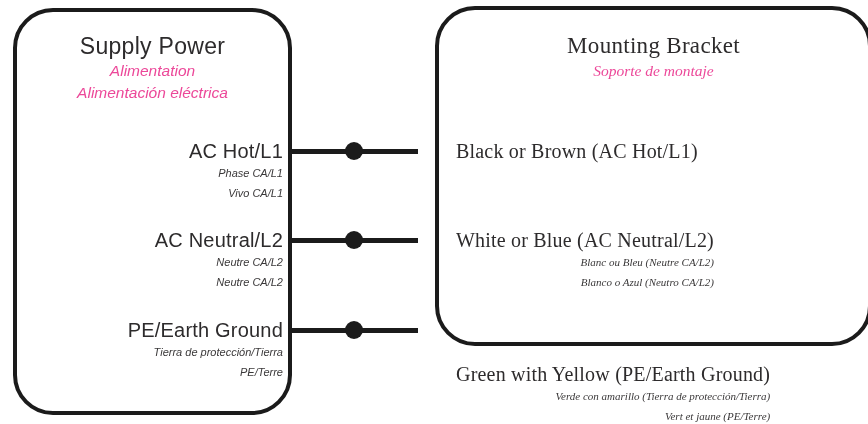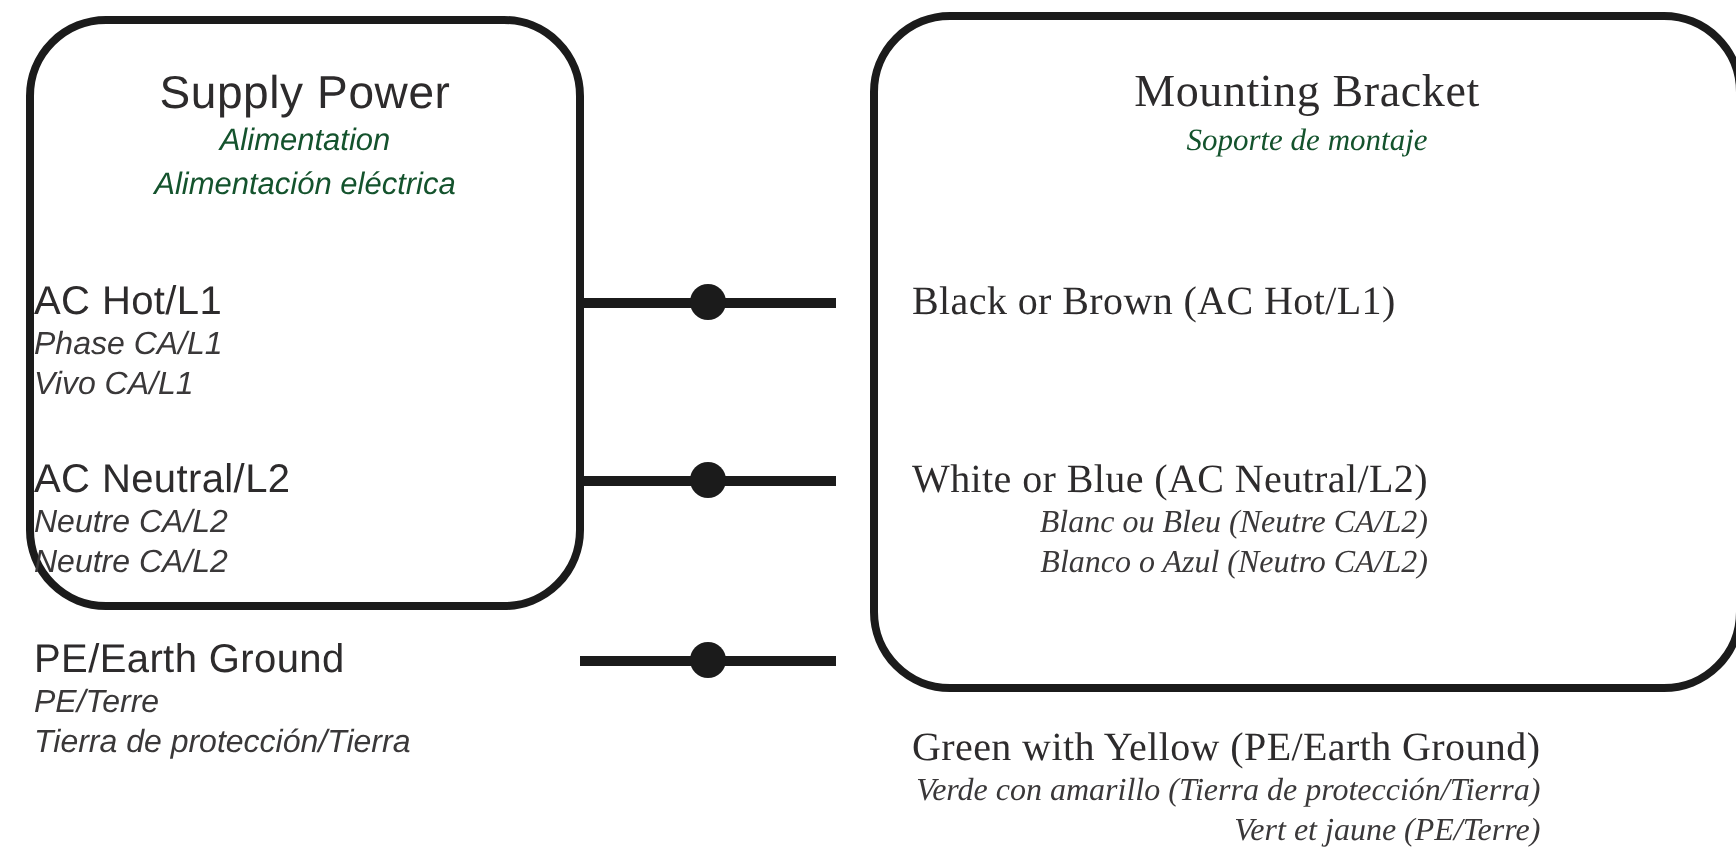--- a/index.html
+++ b/index.html
@@ -16,21 +16,21 @@
     overflow: hidden;
     color: #2d2b2c;
   }
   .box {
     position: absolute;
     border: 4px solid #1b1b1b;
     border-radius: 40px;
     background: #ffffff;
     box-sizing: border-box;
   }
-  .box-left  { left: 13px;  top: 8px; width: 279px; height: 297px; padding-left: 33px; }
+  .box-left  { left: 13px;  top: 8px; width: 279px; height: 407px; padding-left: 33px; }
   .box-right { left: 435px; top: 6px; width: 437px; height: 340px; font-family: Liberation Serif, serif; }
 
   .box-header {
     position: absolute;
     left: 0;
     width: 100%;
     text-align: center;
   }
   .box-left  .box-header { top: 20px; }
   .box-right .box-header { top: 22px; }
@@ -38,41 +38,41 @@
   .box-title {
     font-size: 23px;
     line-height: 28px;
     letter-spacing: 0.3px;
     color: #2d2b2c;
   }
   .box-subtitle {
     font-size: 15.5px;
     line-height: 22px;
     font-style: italic;
-    color: #14532d;
+    color: #ec4899;
   }
 
   .wire-row { position: absolute; }
   .row-label {
     font-size: 20px;
     line-height: 24px;
     letter-spacing: 0.2px;
     color: #2d2b2c;
     white-space: nowrap;
   }
   .row-sublabel {
-    font-size: 16px;
+    font-size: 11px;
     line-height: 20px;
     font-style: italic;
     color: #3a3839;
     white-space: nowrap;
   }
 
   
-  .box-left .wire-row { left: 0; width: 266px; }
+  .box-left .wire-row { left: 0; width: 266px; text-align: right; }
   .box-left .row-1 { top: 127px; }
   .box-left .row-2 { top: 216px; }
   .box-left .row-3 { top: 306px; }
 
   
   .box-right .wire-row { left: 17px; text-align: right; }
   .box-right .row-1 { top: 129px; }
   .box-right .row-2 { top: 218px; }
   .box-right .row-3 { top: 308px; margin-top: 44px; }
 
@@ -118,22 +118,22 @@
     </div>
 
     <div class="wire-row row-2">
       <div class="row-label">AC Neutral/L2</div>
       <div class="row-sublabel">Neutre CA/L2</div>
       <div class="row-sublabel">Neutre CA/L2</div>
     </div>
 
     <div class="wire-row row-3">
       <div class="row-label">PE/Earth Ground</div>
+      <div class="row-sublabel">Tierra de protección/Tierra</div>
       <div class="row-sublabel">PE/Terre</div>
-      <div class="row-sublabel">Tierra de protección/Tierra</div>
     </div>
   </div>
 
   <div class="box box-right">
     <div class="box-header">
       <div class="box-title">Mounting Bracket</div>
       <div class="box-subtitle">Soporte de montaje</div>
     </div>
 
     <div class="wire-row row-1">

